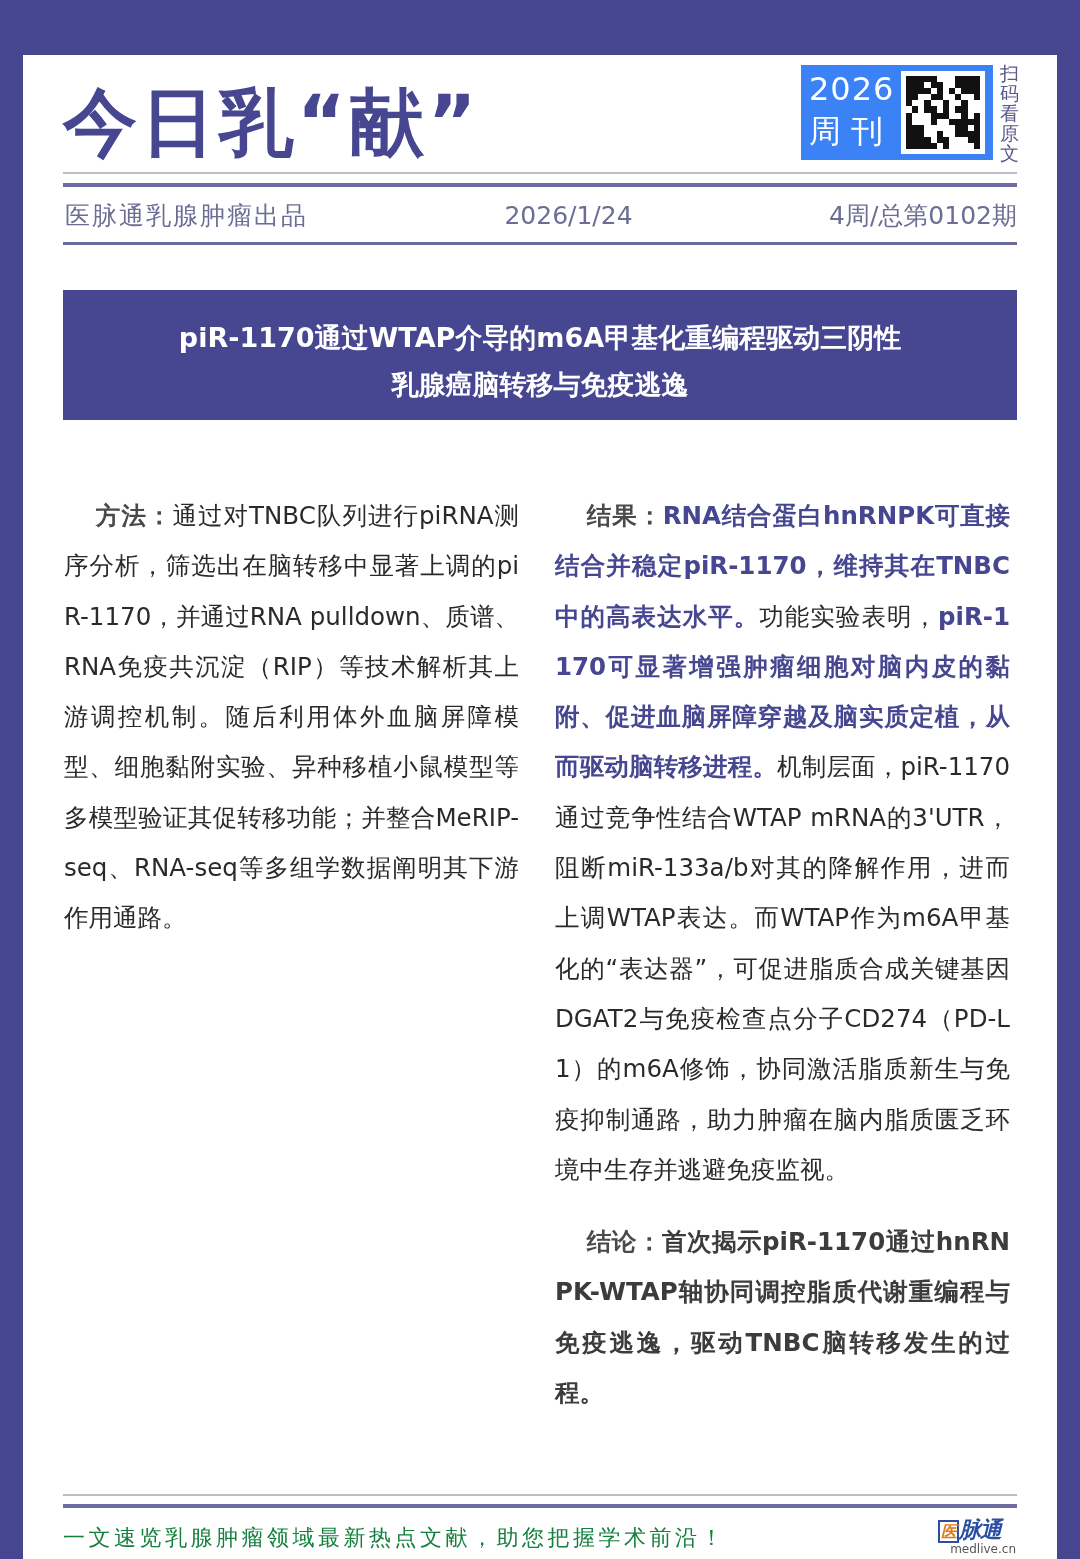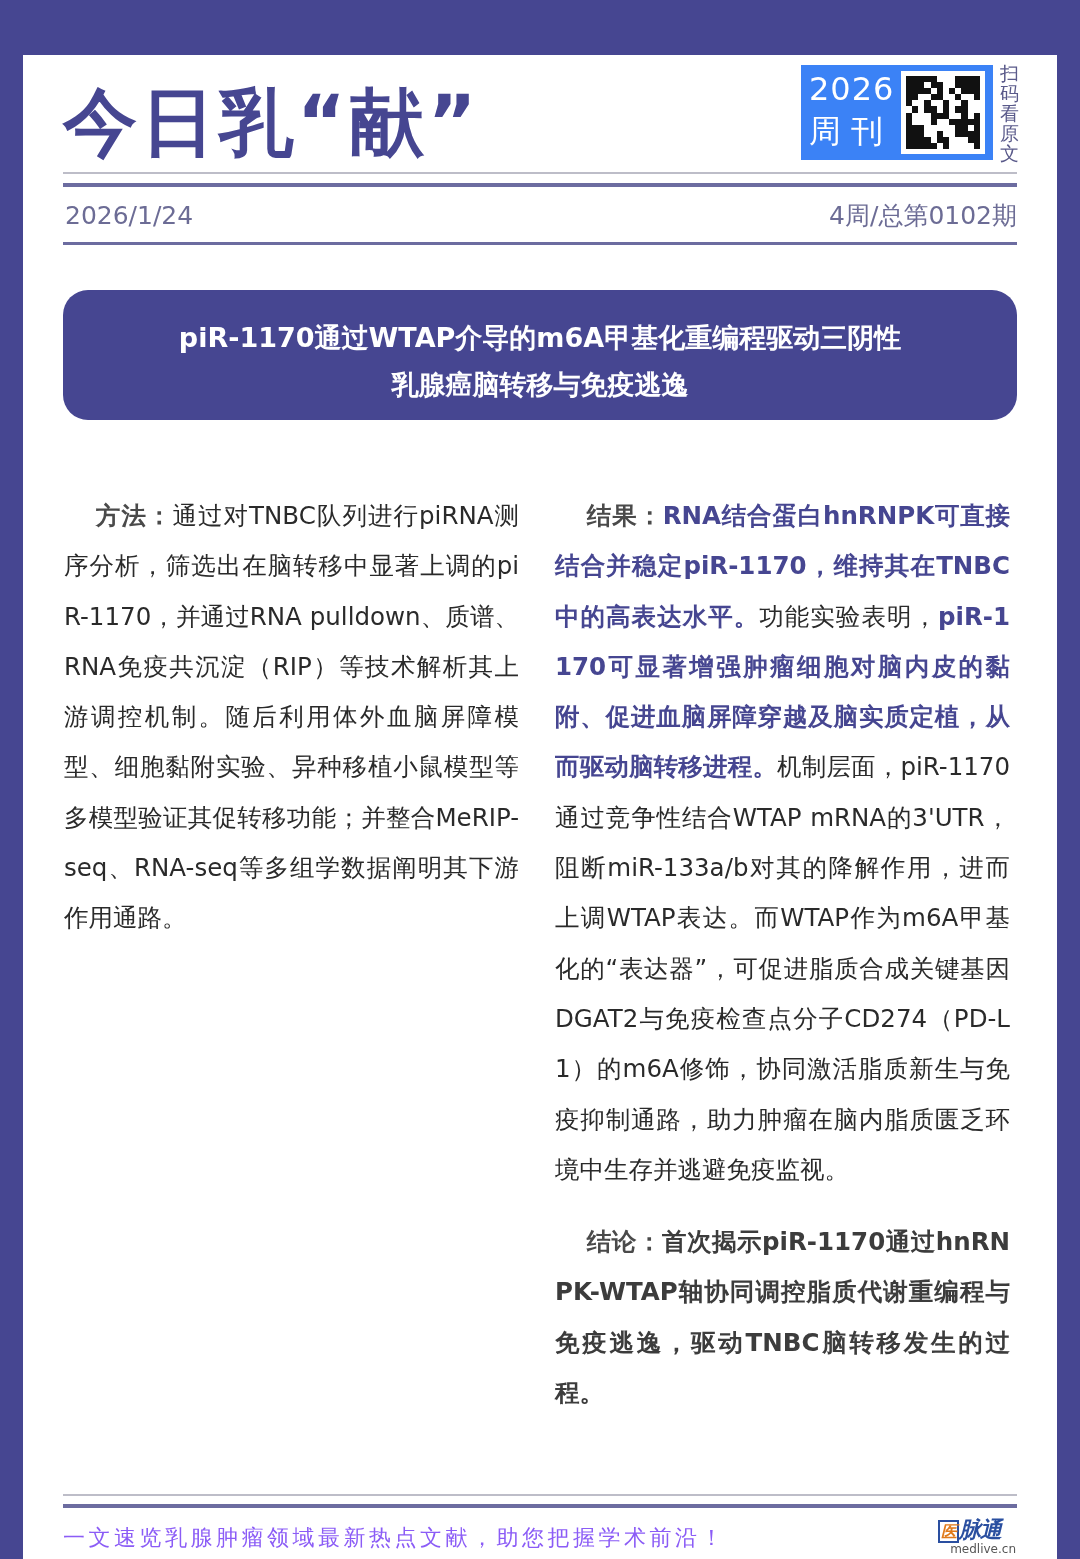--- a/index.html
+++ b/index.html
@@ -100,21 +100,20 @@
       position: absolute;
       left: 40px; top: 235px;
       width: 954px; height: 130px;
       background: #464691;
       color: #ffffff;
       font-weight: bold;
       font-size: 27px;
       text-align: center;
       padding-top: 24px;
       line-height: 47px;
-      border-radius: 25px;
     }
     
     .col {
       position: absolute;
       top: 436px;
       width: 455px;
       font-size: 24.5px;
       line-height: 50.3px;
       color: #2a2a2a;
       text-align: justify;
@@ -128,21 +127,21 @@
     .ul {
       font-weight: bold;
       color: #3c3c3c;
       text-decoration-thickness: 2px;
       text-underline-offset: 8px;
     }
     
     .footer-text {
       position: absolute;
       left: 40px; top: 1468px;
-      color: #8b5cf6;
+      color: #15803d;
       font-size: 22px;
       letter-spacing: 3.5px;
     }
     .logo {
       position: absolute;
       left: 915px; top: 1462px;
       width: 80px; height: 40px;
     }
     .logo-main {
       font-size: 22px;
@@ -319,20 +318,21 @@
           <span></span>
         </div>
     </div>
   </div>
   <div class="scan-text">扫码看原文</div>
 
   <div class="rule-thin" style="left:40px; top:117px; width:954px;"></div>
   <div class="rule-thick" style="left:40px; top:128px; width:954px;"></div>
 
   <div class="meta-bar">
+    <span class="left">医脉通乳腺肿瘤出品</span>
     <span>2026/1/24</span>
     <span>4周/总第0102期</span>
   </div>
 
   <div class="rule-thick" style="left:40px; top:187px; width:954px; height:3px;"></div>
 
   <div class="title-banner">
     <div>piR-1170通过WTAP介导的m6A甲基化重编程驱动三阴性</div>
     <div>乳腺癌脑转移与免疫逃逸</div>
   </div>

